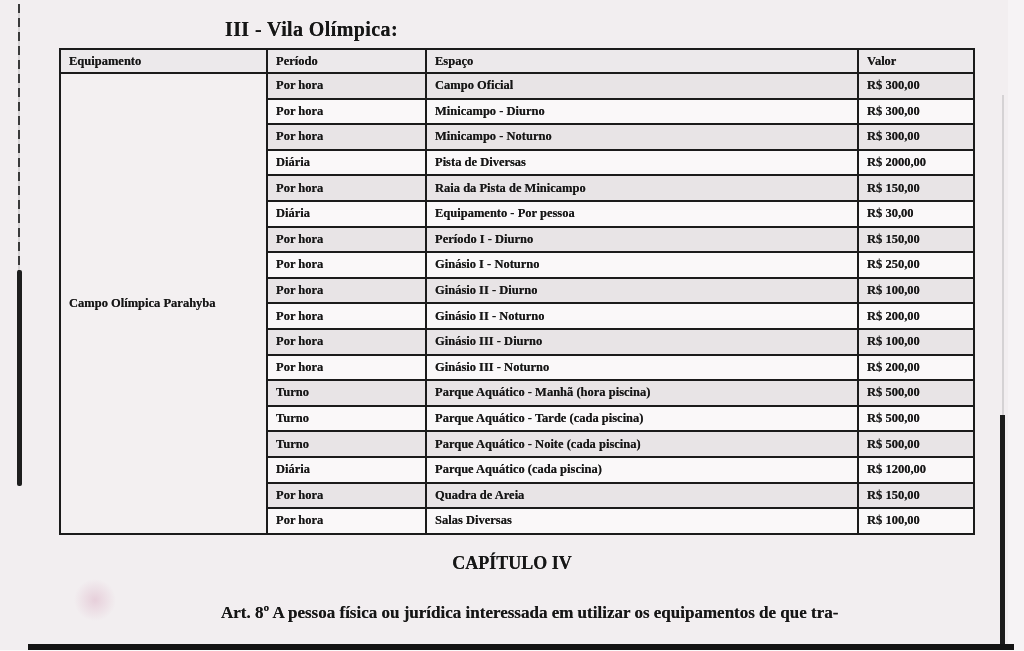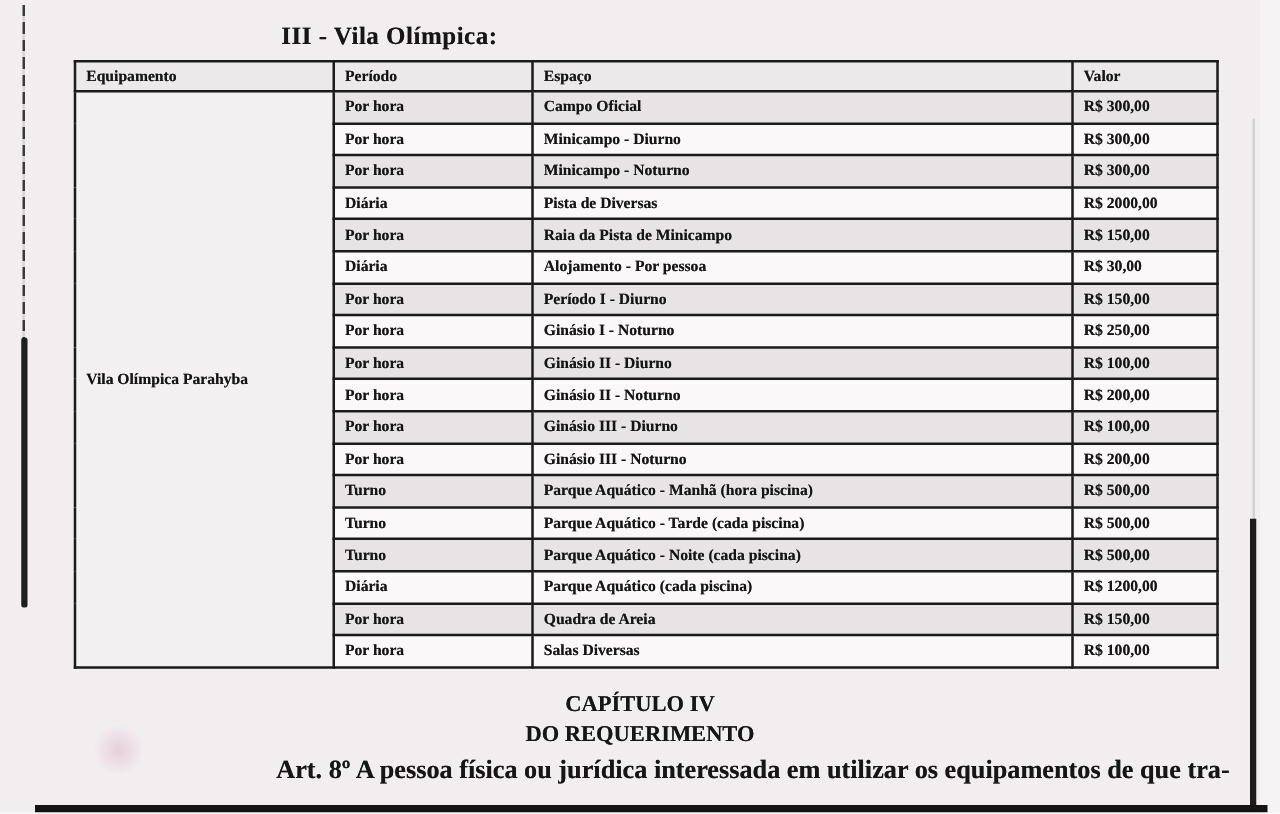--- a/index.html
+++ b/index.html
@@ -35,21 +35,21 @@
   table.tariff td.equip{
     background:#f3f0f1 !important;vertical-align:middle;
   }
   .chapter{
     position:absolute;left:0;top:551px;width:1024px;
     text-align:center;font-weight:bold;line-height:1.2;
   }
   .chapter .line{font-size:18px;margin:2px 0;}
   .article-line{
     position:absolute;left:0;top:603px;width:1024px;box-sizing:border-box;
-    padding-left:221px;font-size:21px;font-weight:bold;white-space:nowrap;
+    padding-left:221px;font-size:17px;font-weight:bold;white-space:nowrap;
   }
   
   .artifact{position:absolute;pointer-events:none;}
   .left-line-thin{
     left:18px;top:4px;width:2px;height:268px;
     background:repeating-linear-gradient(to bottom,#3a3a3a 0 9px,rgba(58,58,58,.15) 9px 14px);
   }
   .left-line-thick{left:17px;top:270px;width:5px;height:216px;background:#1e1e1e;border-radius:2px;}
   .right-line-faint{left:1002px;top:95px;width:2px;height:322px;background:rgba(40,40,40,.14);}
   .right-line{left:1000px;top:415px;width:5px;height:232px;background:#1c1c1c;}
@@ -82,21 +82,21 @@
     <thead>
       <tr>
         <th>Equipamento</th>
         <th>Período</th>
         <th>Espaço</th>
         <th>Valor</th>
       </tr>
     </thead>
     <tbody>
         <tr class="shade">
-          <td rowspan="18" class="equip">Vila Olímpica Parahyba</td>
+          <td rowspan="18" class="equip">Campo Olímpica Parahyba</td>
           <td>Por hora</td>
           <td>Campo Oficial</td>
           <td>R$ 300,00</td>
         </tr>
         <tr>
           <td>Por hora</td>
           <td>Minicampo - Diurno</td>
           <td>R$ 300,00</td>
         </tr>
         <tr class="shade">
@@ -109,21 +109,21 @@
           <td>Pista de Diversas</td>
           <td>R$ 2000,00</td>
         </tr>
         <tr class="shade">
           <td>Por hora</td>
           <td>Raia da Pista de Minicampo</td>
           <td>R$ 150,00</td>
         </tr>
         <tr>
           <td>Diária</td>
-          <td>Alojamento - Por pessoa</td>
+          <td>Equipamento - Por pessoa</td>
           <td>R$ 30,00</td>
         </tr>
         <tr class="shade">
           <td>Por hora</td>
           <td>Período I - Diurno</td>
           <td>R$ 150,00</td>
         </tr>
         <tr>
           <td>Por hora</td>
           <td>Ginásio I - Noturno</td>
@@ -177,18 +177,17 @@
         <tr>
           <td>Por hora</td>
           <td>Salas Diversas</td>
           <td>R$ 100,00</td>
         </tr>
       </tbody>
   </table>
 
   <div class="chapter scan-text">
     <div class="line">CAPÍTULO IV</div>
-    <div class="line">DO REQUERIMENTO</div>
   </div>
 
   <div class="article-line scan-text">Art. 8º A pessoa física ou jurídica interessada em utilizar os equipamentos de que tra-</div>
 
 </div>
 
 </body></html>

